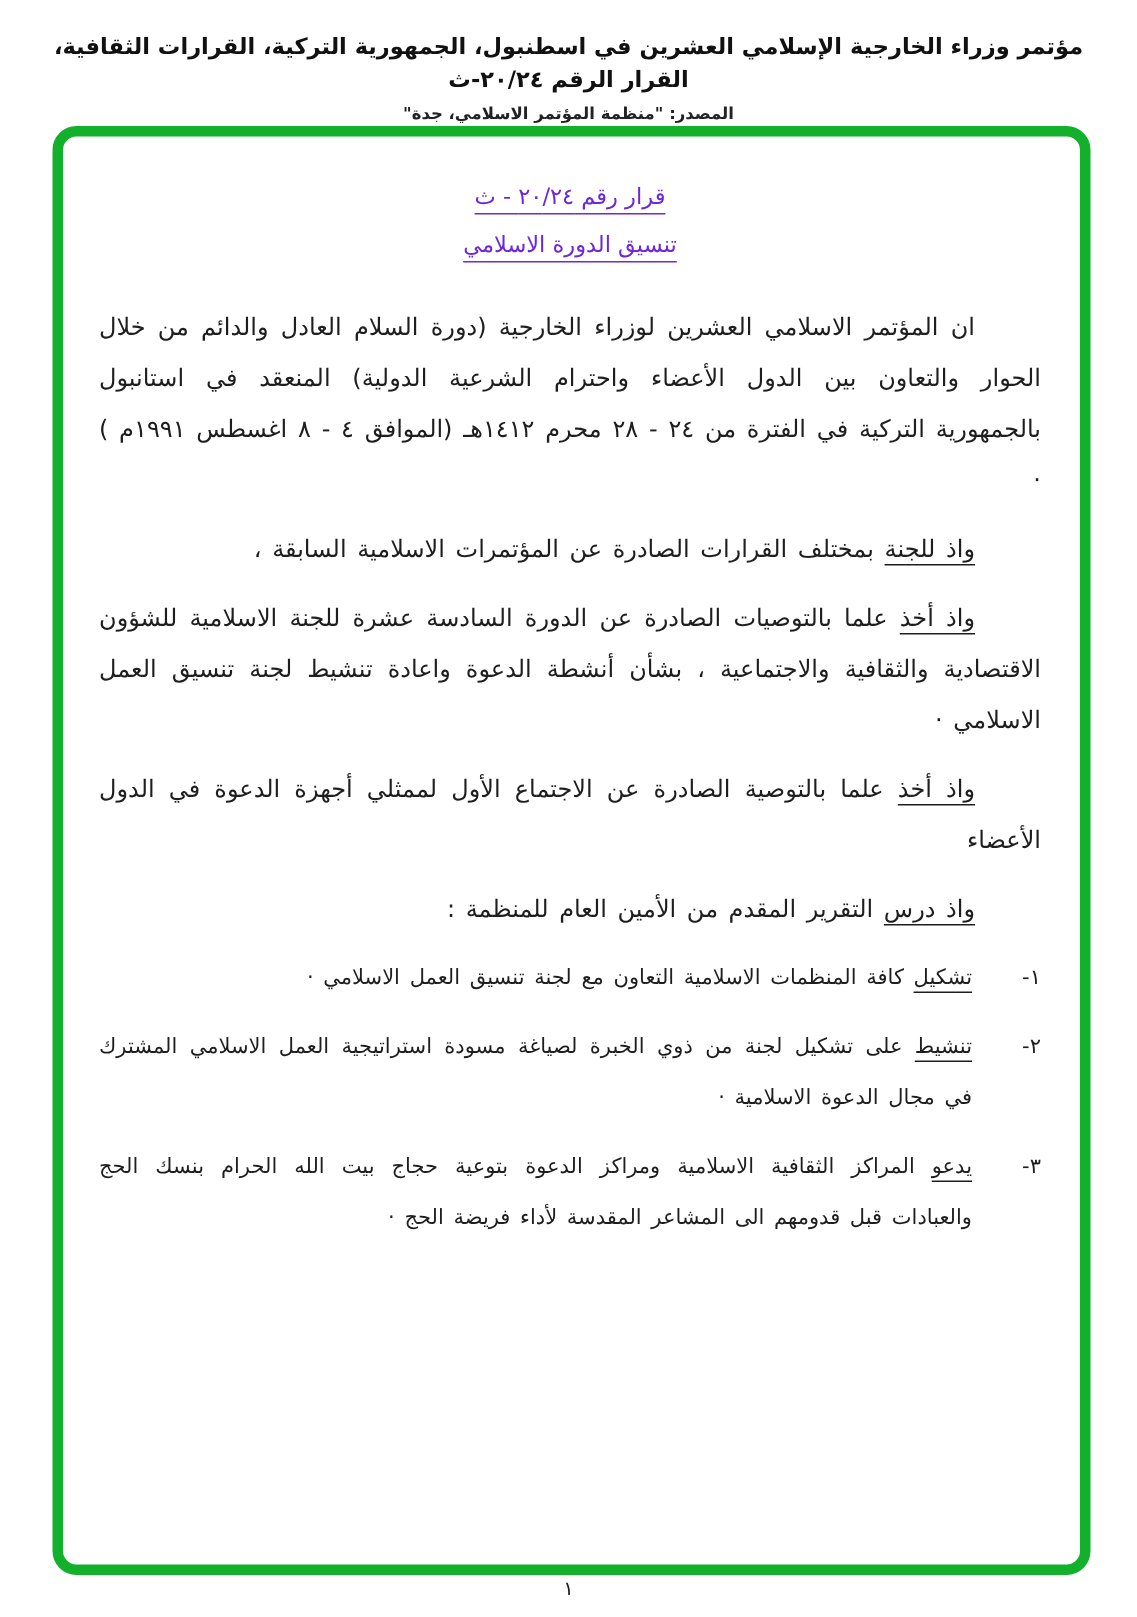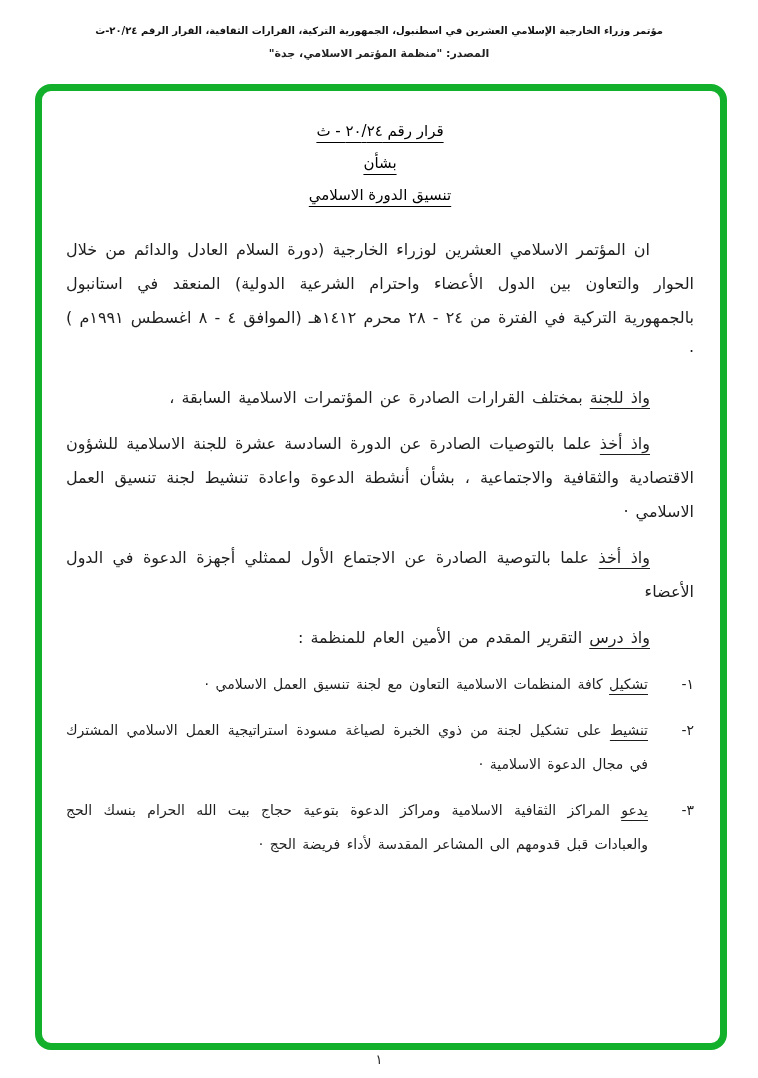--- a/index.html
+++ b/index.html
@@ -7,21 +7,21 @@
     width:758px;height:1078px;
     background:#ffffff;
     font-family:"DejaVu Sans", sans-serif;
     color:#1e1e1e;
     position:relative;
     overflow:hidden;
   }
   .header{ text-align:center; padding-top:20px; }
   .header-line1{
     direction:rtl;
-    font-size:10px;
+    font-size:15px;
     font-weight:bold;
     line-height:22px;
     padding:0 14px;
     color:#111;
   }
   .header-line2{
     direction:rtl;
     font-size:11px;
     font-weight:bold;
     margin-top:5px;
@@ -45,21 +45,21 @@
   .title-block{
     text-align:center;
     margin:8px 0 22px 0;
   }
   .title-line{
     font-size:15px;
     line-height:32px;
     text-decoration:underline;
     text-underline-offset:6px;
     text-decoration-thickness:1px;
-    color:#000000;
+    color:#6d28d9;
     white-space:nowrap;
   }
   .para{
     font-size:16px;
     line-height:34px;
     text-align:justify;
     text-indent:44px;
     margin:0 0 12px 0;
     word-spacing:2px;
   }
@@ -100,21 +100,20 @@
 <div class="header">
   <div class="header-line1">مؤتمر وزراء الخارجية الإسلامي العشرين في اسطنبول، الجمهورية التركية، القرارات الثقافية، القرار الرقم ٢٤‏/‏٢٠-ث</div>
   <div class="header-line2">المصدر: "منظمة المؤتمر الاسلامي، جدة"</div>
 </div>
 
 <div class="frame" style="border-color: rgb(19, 176, 44);">
   <div class="content">
 
     <div class="title-block">
       <div class="title-line">قرار رقم ٢٤‏/‏٢٠ - ث</div>
-      <div class="title-line">بشأن</div>
       <div class="title-line">تنسيق الدورة الاسلامي</div>
     </div>
 
     <p class="para"><span>ان المؤتمر الاسلامي العشرين لوزراء الخارجية (دورة السلام العادل والدائم من خلال الحوار والتعاون بين الدول الأعضاء واحترام الشرعية الدولية) المنعقد في استانبول بالجمهورية التركية في الفترة من ٢٤ - ٢٨ محرم ١٤١٢هـ (الموافق ٤ - ٨ اغسطس ١٩٩١م ) ·</span></p>
 
 
     <p class="para"><span class="lead">واذ للجنة</span><span> بمختلف القرارات الصادرة عن المؤتمرات الاسلامية السابقة ،</span></p>
 
     <p class="para"><span class="lead">واذ أخذ</span><span> علما بالتوصيات الصادرة عن الدورة السادسة عشرة للجنة الاسلامية للشؤون الاقتصادية والثقافية والاجتماعية ، بشأن أنشطة الدعوة واعادة تنشيط لجنة تنسيق العمل الاسلامي ·</span></p>
 

